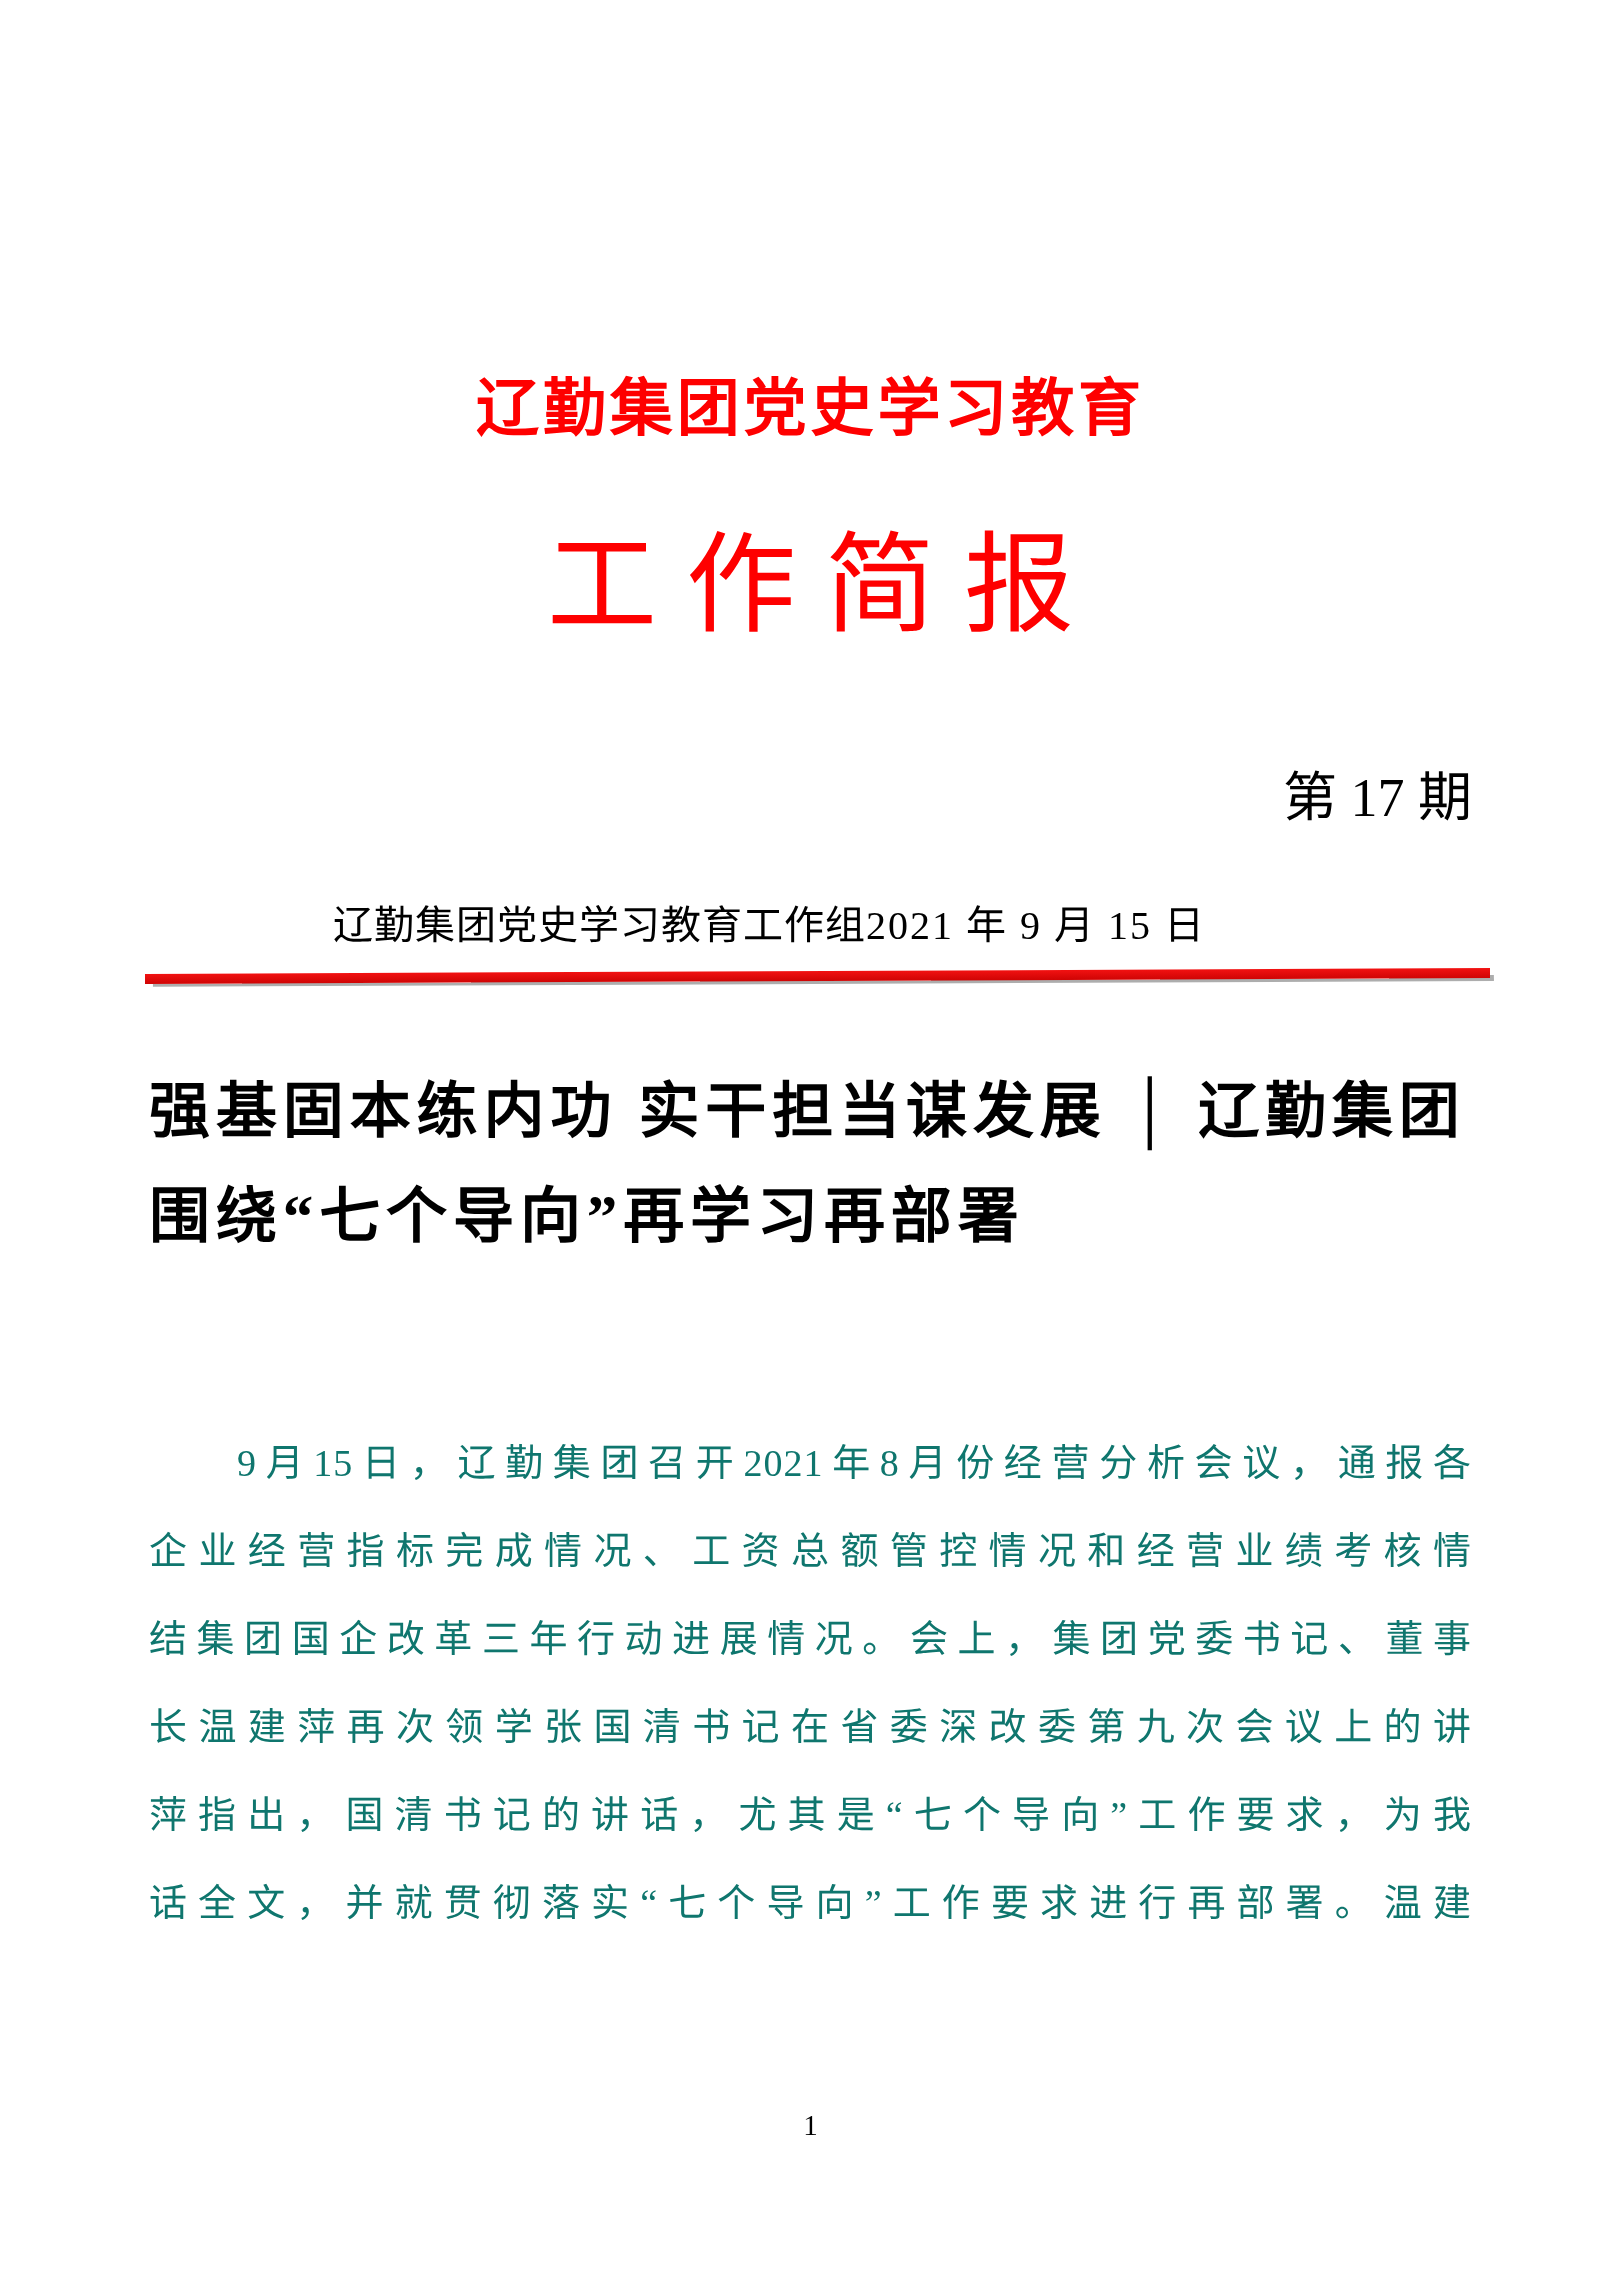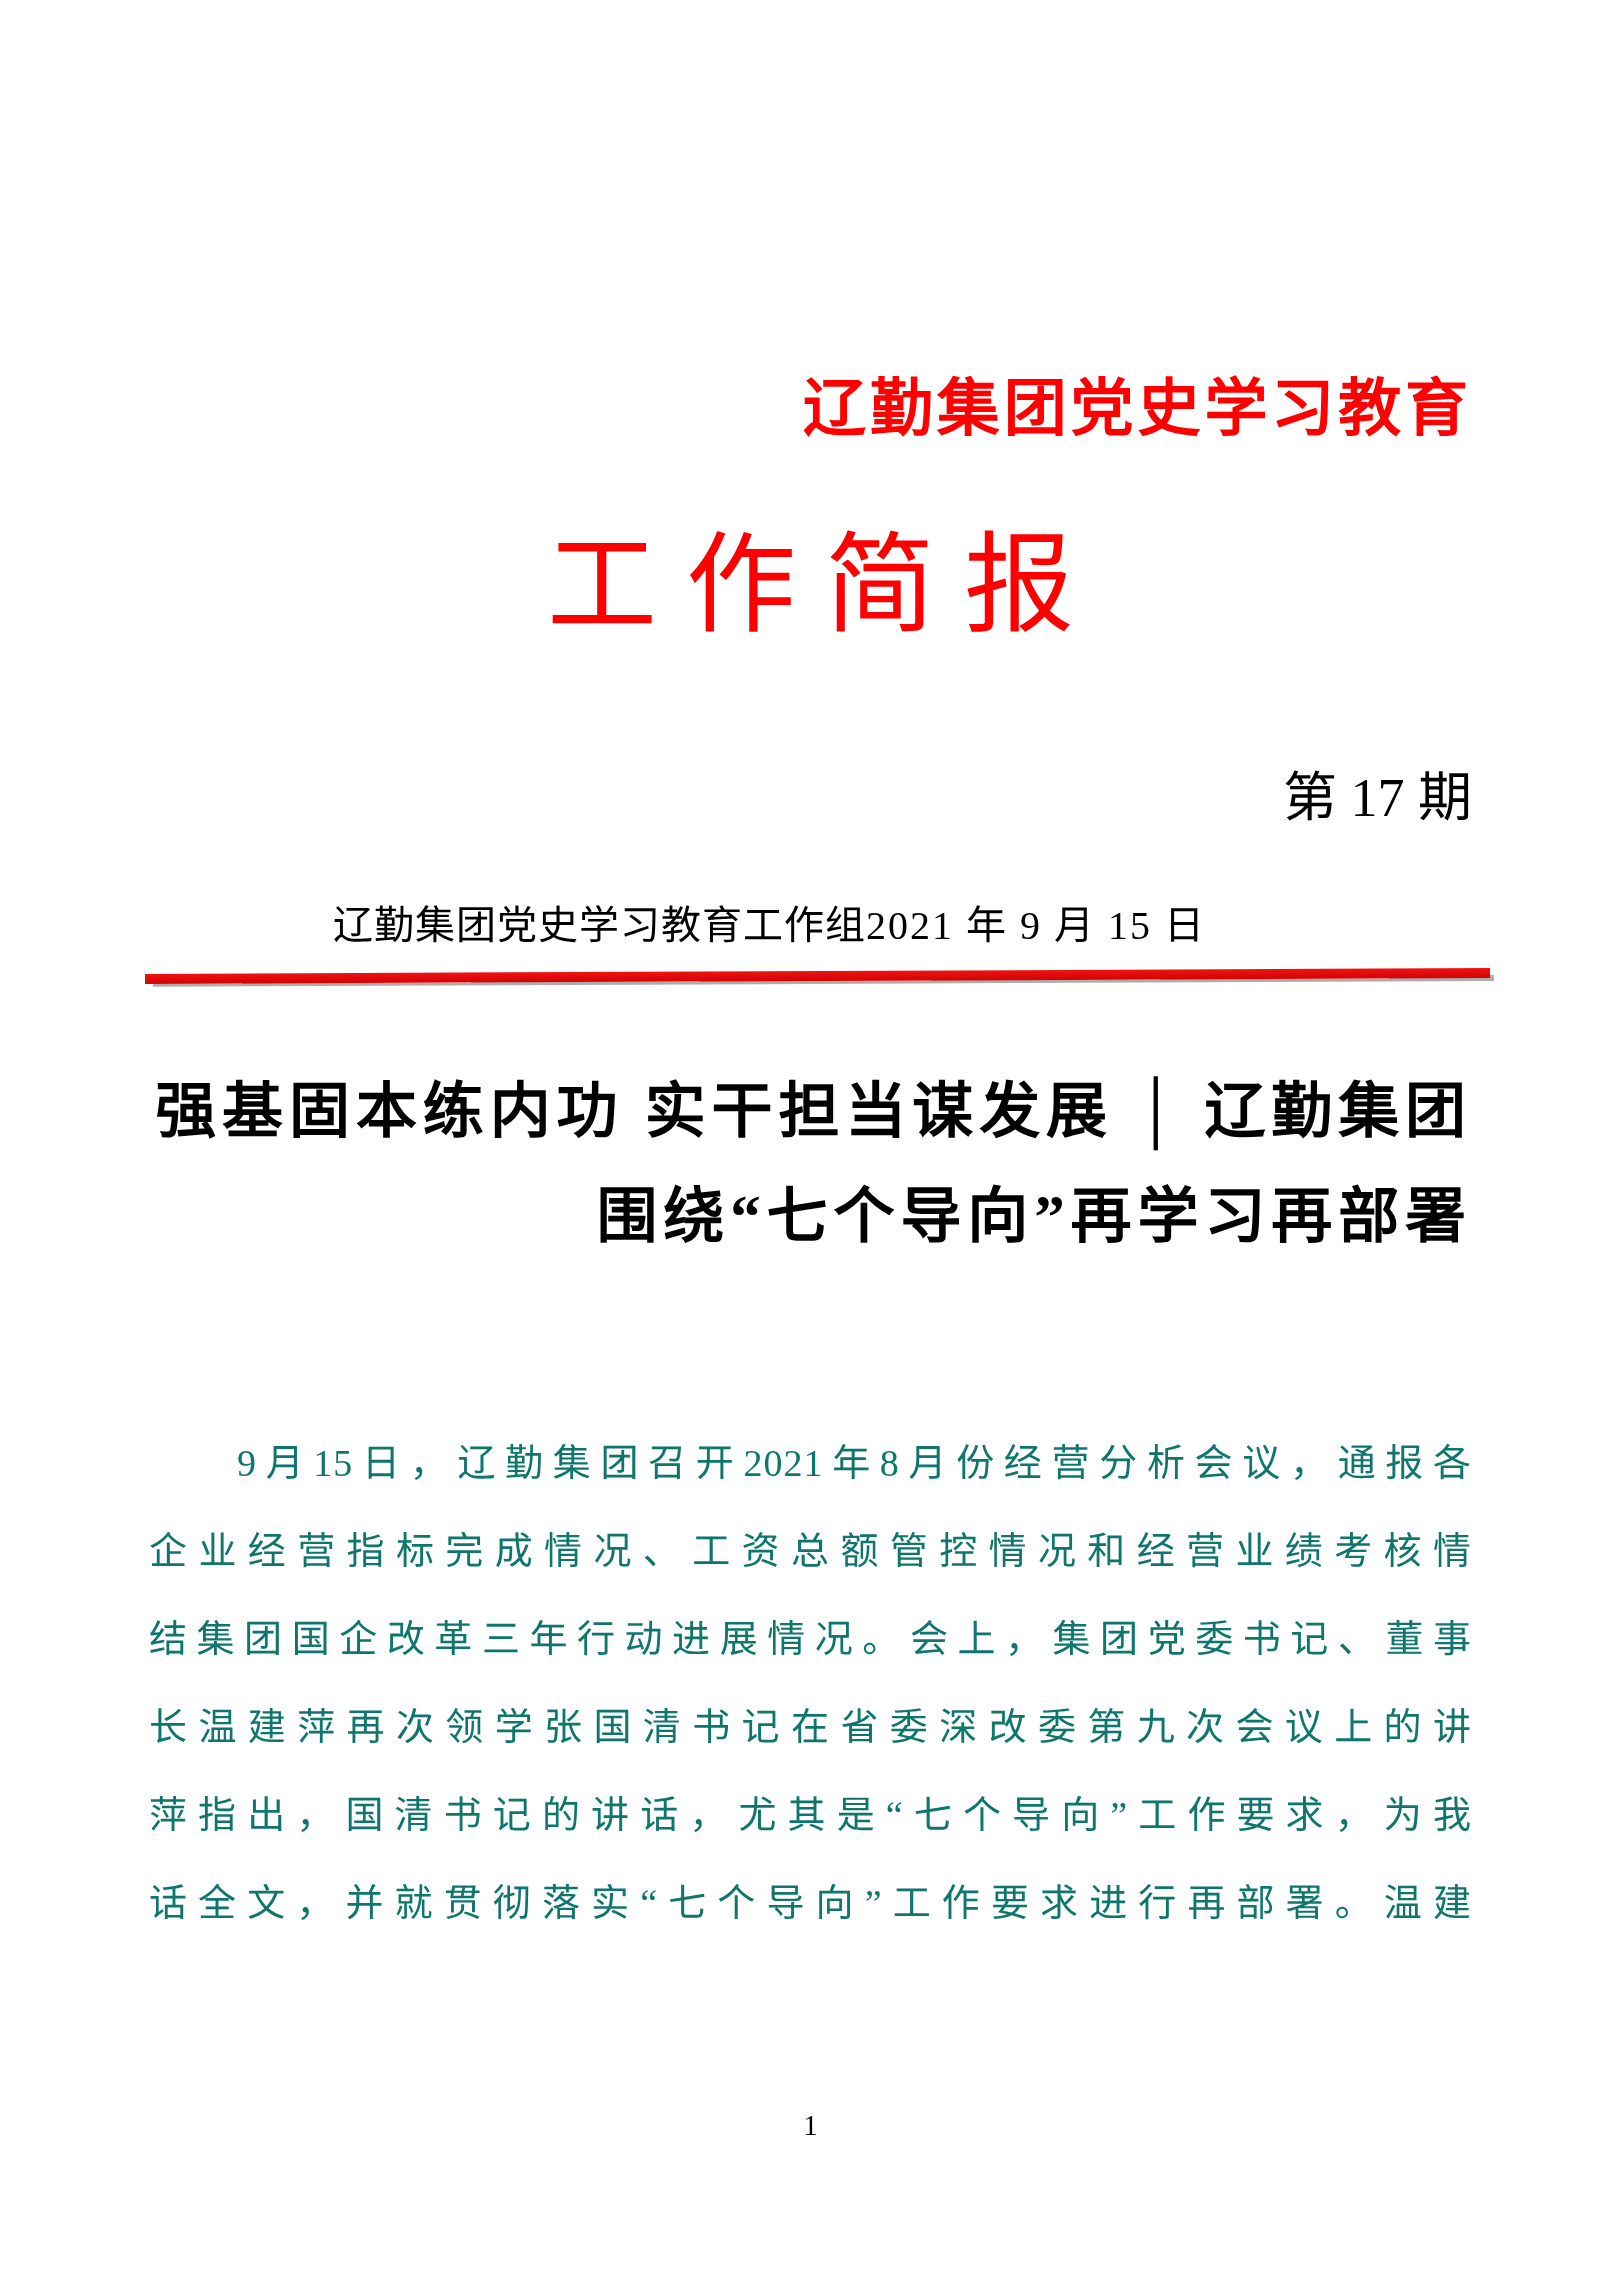--- a/index.html
+++ b/index.html
@@ -11,21 +11,21 @@
     width: 1621px;
     height: 2293px;
     margin: 0 auto;
     background: #ffffff;
     padding: 378px 149px 0 149px;
     overflow: hidden;
   }
 
   
   .supertitle {
-    text-align: right;
+    text-align: center;
     font-size: 63px;
     font-weight: 700;
     color: #fe0000;
     letter-spacing: 3.9px;
     line-height: 1;
   }
 
   
   .main-title {
     margin-top: 90px;
@@ -73,21 +73,21 @@
     width: 100%;
     height: 9.8px;
     background: linear-gradient(#f21212, #cf0404);
     box-shadow: 5.9px 4.9px 0 -2px #adadad;
     transform: rotate(-0.25deg);
   }
 
   
   .headline {
     margin-top: 71px;
-    text-align: right;
+    text-align: left;
     font-size: 61px;
     font-weight: 700;
     letter-spacing: 5.9px;
     line-height: 1.72;
     color: #000;
   }
   .headline .hl-line { display: block; white-space: nowrap; }
 
   
   .body-text {

